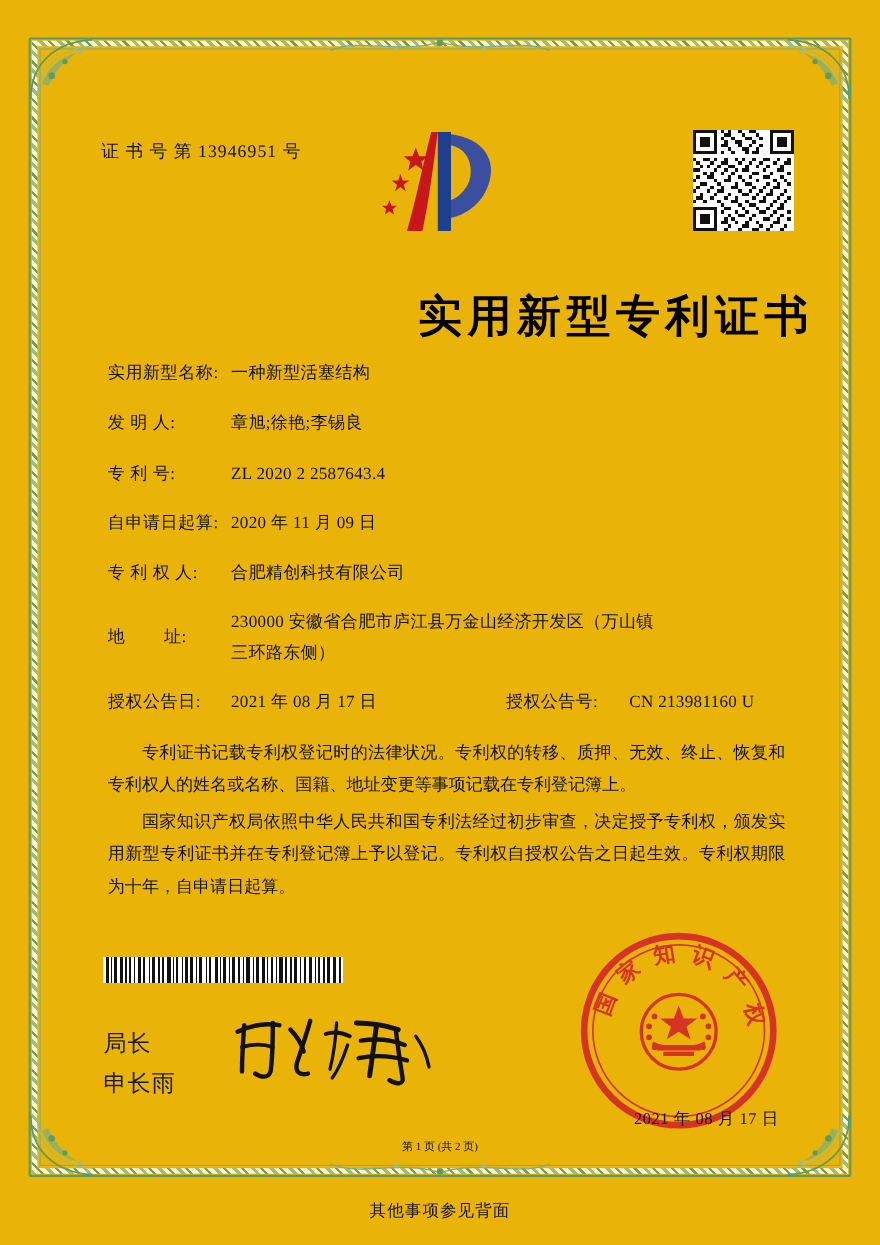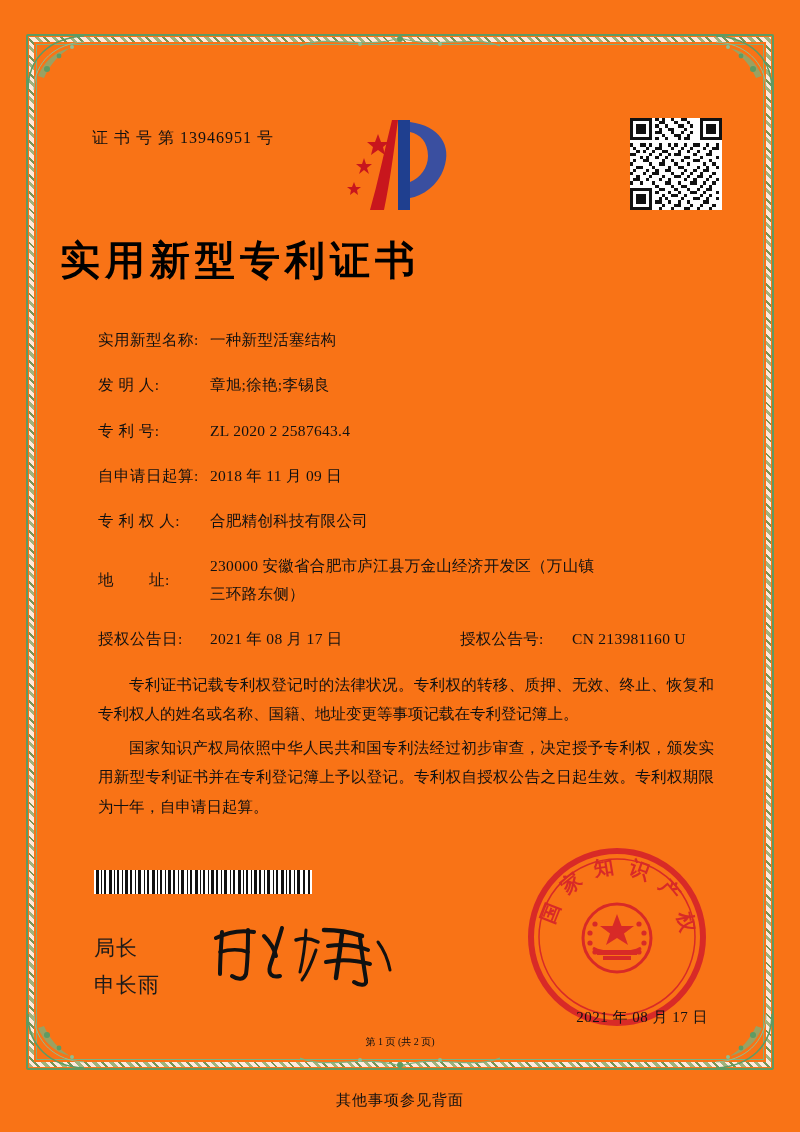--- a/index.html
+++ b/index.html
@@ -13,21 +13,21 @@
     font-family: "Liberation Sans", sans-serif;
     color: #1a1a1a;
     position: relative;
     overflow: hidden;
   }
 
   
   .page {
     position: absolute;
     inset: 0;
-    background: #f97316;
+    background: #eab308;
   }
   .border-outer {
     position: absolute;
     left: 26px;
     top: 34px;
     right: 26px;
     bottom: 62px;
     border: 2px solid #5e9b63;
     border-radius: 2px;
   }
@@ -106,22 +106,22 @@
     right: 18px;
     top: 48px;
     width: 92px;
     height: 92px;
   }
 
   .doc-title {
     position: absolute;
     left: 0;
     right: 0;
-    top: 163px;
-    text-align: left;
+    top: 190px;
+    text-align: right;
     font-family: "Liberation Serif", serif;
     font-weight: bold;
     font-size: 40px;
     letter-spacing: 5px;
     color: #000;
   }
 
   .fields {
     position: absolute;
     left: 38px;
@@ -524,21 +524,21 @@
         <div class="field-value">章旭;徐艳;李锡良</div>
       </div>
 
       <div class="field-row">
         <div class="field-label">专 利 号:</div>
         <div class="field-value">ZL 2020 2 2587643.4</div>
       </div>
 
       <div class="field-row">
         <div class="field-label">自申请日起算:</div>
-        <div class="field-value">2018 年 11 月 09 日</div>
+        <div class="field-value">2020 年 11 月 09 日</div>
       </div>
 
       <div class="field-row">
         <div class="field-label">专 利 权 人:</div>
         <div class="field-value">合肥精创科技有限公司</div>
       </div>
 
       <div class="field-row">
         <div class="field-label">地        址:</div>
         <div class="field-value">

